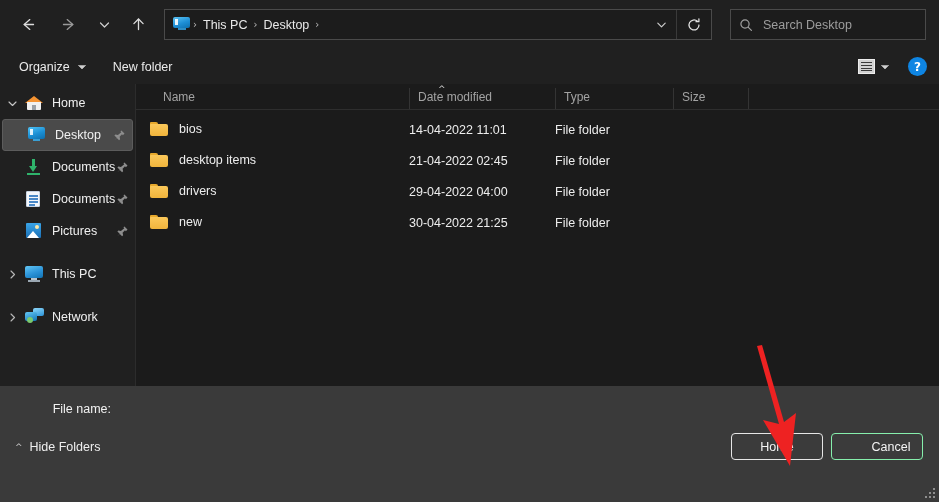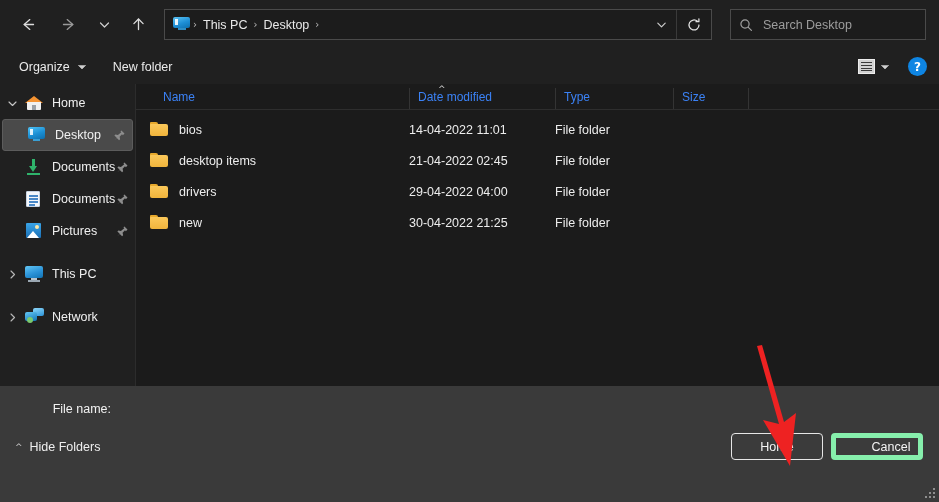--- a/index.html
+++ b/index.html
@@ -174,21 +174,21 @@
   
   .filepane { flex: 1 1 auto; display: flex; flex-direction: column; min-width: 0; background: #1b1b1b; }
   .colhead {
     height: 26px; min-height: 26px;
     display: flex; align-items: flex-end;
     border-bottom: 1px solid #2e2e2e;
     position: relative;
     box-sizing: border-box;
   }
   .col {
-    font-size: 12px; color: #3b82f6;
+    font-size: 12px; color: #a3a3a3;
     box-sizing: border-box;
     padding: 0 0 5px 8px;
     border-left: 1px solid #343434;
     height: 21px;
     display: flex; align-items: flex-end;
     position: relative;
   }
   .col.first { border-left: 0; padding-left: 27px; }
   .col-name { width: 273px; flex: none; }
   .col-date { width: 146px; flex: none; }
@@ -197,21 +197,21 @@
   .col-rest { flex: 1 1 auto; border-left: 1px solid #343434; height: 21px;}
   .sortcaret {
     position: absolute;
     left: 302px; top: 1px;
     color: #cdcdcd; font-size: 9px; line-height: 9px;
     font-family: "DejaVu Sans", sans-serif;
   }
   .rows { flex: 1 1 auto; overflow: hidden; padding-top: 4px; }
   .frow { height: 31px; display: flex; align-items: center; }
   .fcell { font-size: 12.5px; color: #ededed; box-sizing: border-box; }
-  .fc-name { width: 273px; flex: none; display: flex; align-items: center; padding-left: 14px; }
+  .fc-name { width: 273px; flex: none; display: flex; align-items: flex-start; padding-left: 14px; }
   .fc-date { width: 146px; flex: none; }
   .fc-type { width: 118px; flex: none; }
   .folder-ico { width: 18px; height: 15px; flex: none; margin-right: 11px; position: relative; }
 
   
   .bottom {
     background: #3a3a3a;
     min-height: 116px; flex: none;
     box-sizing: border-box;
     padding: 11px 0 0 0;
@@ -252,21 +252,21 @@
   .btnspacer { flex: 1 1 auto; }
   .btn {
     width: 92px; height: 27px;
     border-radius: 4px;
     display: flex; align-items: center; justify-content: center;
     font-size: 12.5px; color: #f4f4f4;
     background: #3b3b3b;
     box-sizing: border-box;
   }
   .btn.primary { border: 1px solid #e6e6e6; }
-  .btn.secondary { border: 5px solid #86efac; margin-left: 8px; padding-left: 28px; }
+  .btn.secondary { border: 1px solid #86efac; margin-left: 8px; padding-left: 28px; }
   .grip {
     position: absolute; right: 3px; bottom: 3px;
     width: 11px; height: 11px;
   }
   .grip i {
     position: absolute; width: 2px; height: 2px; background: #8e8e8e;
   }
 
   
   .arrow-overlay {

